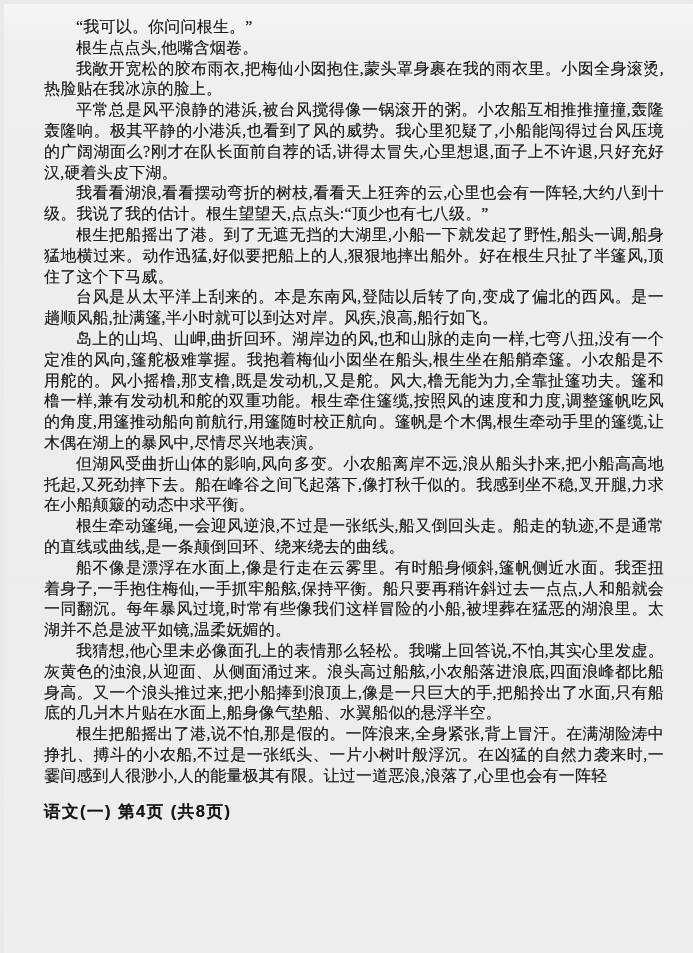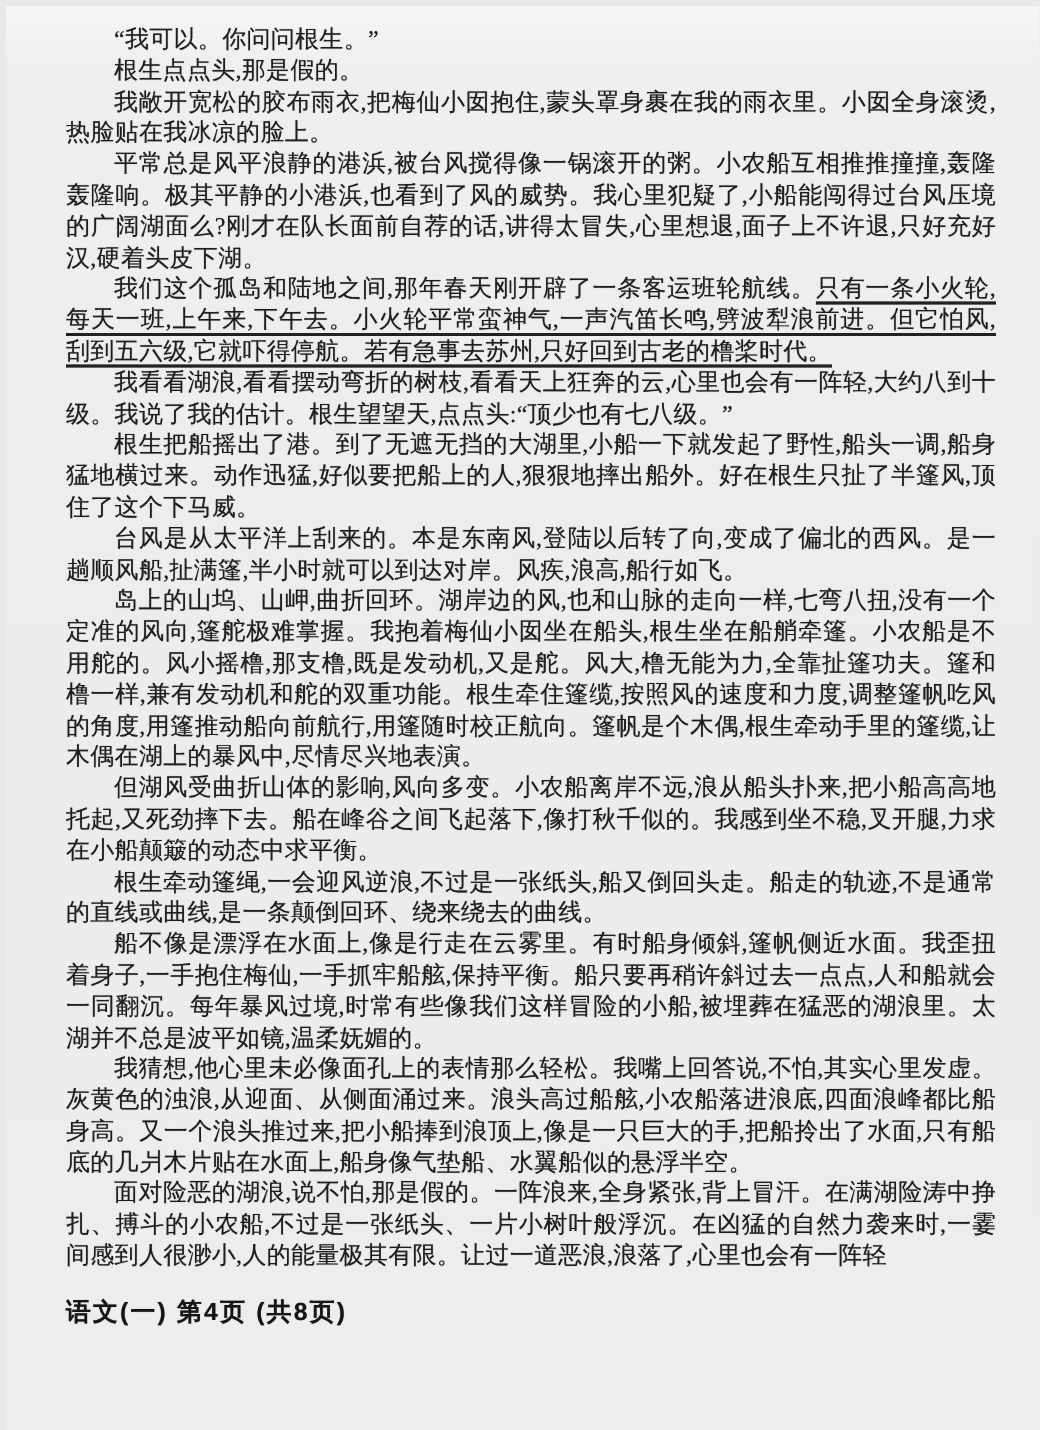--- a/index.html
+++ b/index.html
@@ -46,30 +46,29 @@
     letter-spacing: 1.5px;
     text-shadow: 0 0 0.5px rgba(20,20,20,0.6);
   }
 </style>
 </head>
 <body>
 
 <div class="page">
   <div class="passage">
       <p><span>“我可以。你问问根生。”</span></p>
-      <p><span>根生点点头,那是假的。</span></p>
+      <p><span>根生点点头,他嘴含烟卷。</span></p>
       <p><span>我敞开宽松的胶布雨衣,把梅仙小囡抱住,蒙头罩身裹在我的雨衣里。小囡全身滚烫,热脸贴在我冰凉的脸上。</span></p>
       <p><span>平常总是风平浪静的港浜,被台风搅得像一锅滚开的粥。小农船互相推推撞撞,轰隆轰隆响。极其平静的小港浜,也看到了风的威势。我心里犯疑了,小船能闯得过台风压境的广阔湖面么?刚才在队长面前自荐的话,讲得太冒失,心里想退,面子上不许退,只好充好汉,硬着头皮下湖。</span></p>
-      <p><span>我们这个孤岛和陆地之间,那年春天刚开辟了一条客运班轮航线。</span><span class="seg-underline">只有一条小火轮,每天一班,上午来,下午去。小火轮平常蛮神气,一声汽笛长鸣,劈波犁浪前进。但它怕风,刮到五六级,它就吓得停航。若有急事去苏州,只好回到古老的橹桨时代。</span></p>
       <p><span>我看看湖浪,看看摆动弯折的树枝,看看天上狂奔的云,心里也会有一阵轻,大约八到十级。我说了我的估计。根生望望天,点点头:“顶少也有七八级。”</span></p>
       <p><span>根生把船摇出了港。到了无遮无挡的大湖里,小船一下就发起了野性,船头一调,船身猛地横过来。动作迅猛,好似要把船上的人,狠狠地摔出船外。好在根生只扯了半篷风,顶住了这个下马威。</span></p>
       <p><span>台风是从太平洋上刮来的。本是东南风,登陆以后转了向,变成了偏北的西风。是一趟顺风船,扯满篷,半小时就可以到达对岸。风疾,浪高,船行如飞。</span></p>
       <p><span>岛上的山坞、山岬,曲折回环。湖岸边的风,也和山脉的走向一样,七弯八扭,没有一个定准的风向,篷舵极难掌握。我抱着梅仙小囡坐在船头,根生坐在船艄牵篷。小农船是不用舵的。风小摇橹,那支橹,既是发动机,又是舵。风大,橹无能为力,全靠扯篷功夫。篷和橹一样,兼有发动机和舵的双重功能。根生牵住篷缆,按照风的速度和力度,调整篷帆吃风的角度,用篷推动船向前航行,用篷随时校正航向。篷帆是个木偶,根生牵动手里的篷缆,让木偶在湖上的暴风中,尽情尽兴地表演。</span></p>
       <p><span>但湖风受曲折山体的影响,风向多变。小农船离岸不远,浪从船头扑来,把小船高高地托起,又死劲摔下去。船在峰谷之间飞起落下,像打秋千似的。我感到坐不稳,叉开腿,力求在小船颠簸的动态中求平衡。</span></p>
       <p><span>根生牵动篷绳,一会迎风逆浪,不过是一张纸头,船又倒回头走。船走的轨迹,不是通常的直线或曲线,是一条颠倒回环、绕来绕去的曲线。</span></p>
       <p><span>船不像是漂浮在水面上,像是行走在云雾里。有时船身倾斜,篷帆侧近水面。我歪扭着身子,一手抱住梅仙,一手抓牢船舷,保持平衡。船只要再稍许斜过去一点点,人和船就会一同翻沉。每年暴风过境,时常有些像我们这样冒险的小船,被埋葬在猛恶的湖浪里。太湖并不总是波平如镜,温柔妩媚的。</span></p>
       <p><span>我猜想,他心里未必像面孔上的表情那么轻松。我嘴上回答说,不怕,其实心里发虚。灰黄色的浊浪,从迎面、从侧面涌过来。浪头高过船舷,小农船落进浪底,四面浪峰都比船身高。又一个浪头推过来,把小船捧到浪顶上,像是一只巨大的手,把船拎出了水面,只有船底的几爿木片贴在水面上,船身像气垫船、水翼船似的悬浮半空。</span></p>
-      <p><span>面对险恶的湖浪,说不怕,那是假的。一阵浪来,全身紧张,背上冒汗。在满湖险涛中挣扎、搏斗的小农船,不过是一张纸头、一片小树叶般浮沉。在凶猛的自然力袭来时,一霎间感到人很渺小,人的能量极其有限。让过一道恶浪,浪落了,心里也会有一阵轻</span></p>
+      <p><span>根生把船摇出了港,说不怕,那是假的。一阵浪来,全身紧张,背上冒汗。在满湖险涛中挣扎、搏斗的小农船,不过是一张纸头、一片小树叶般浮沉。在凶猛的自然力袭来时,一霎间感到人很渺小,人的能量极其有限。让过一道恶浪,浪落了,心里也会有一阵轻</span></p>
     </div>
   <div class="footer">
     <span>语文(一) 第4页 (共8页)</span>
   </div>
 </div>
 
 </body></html>

